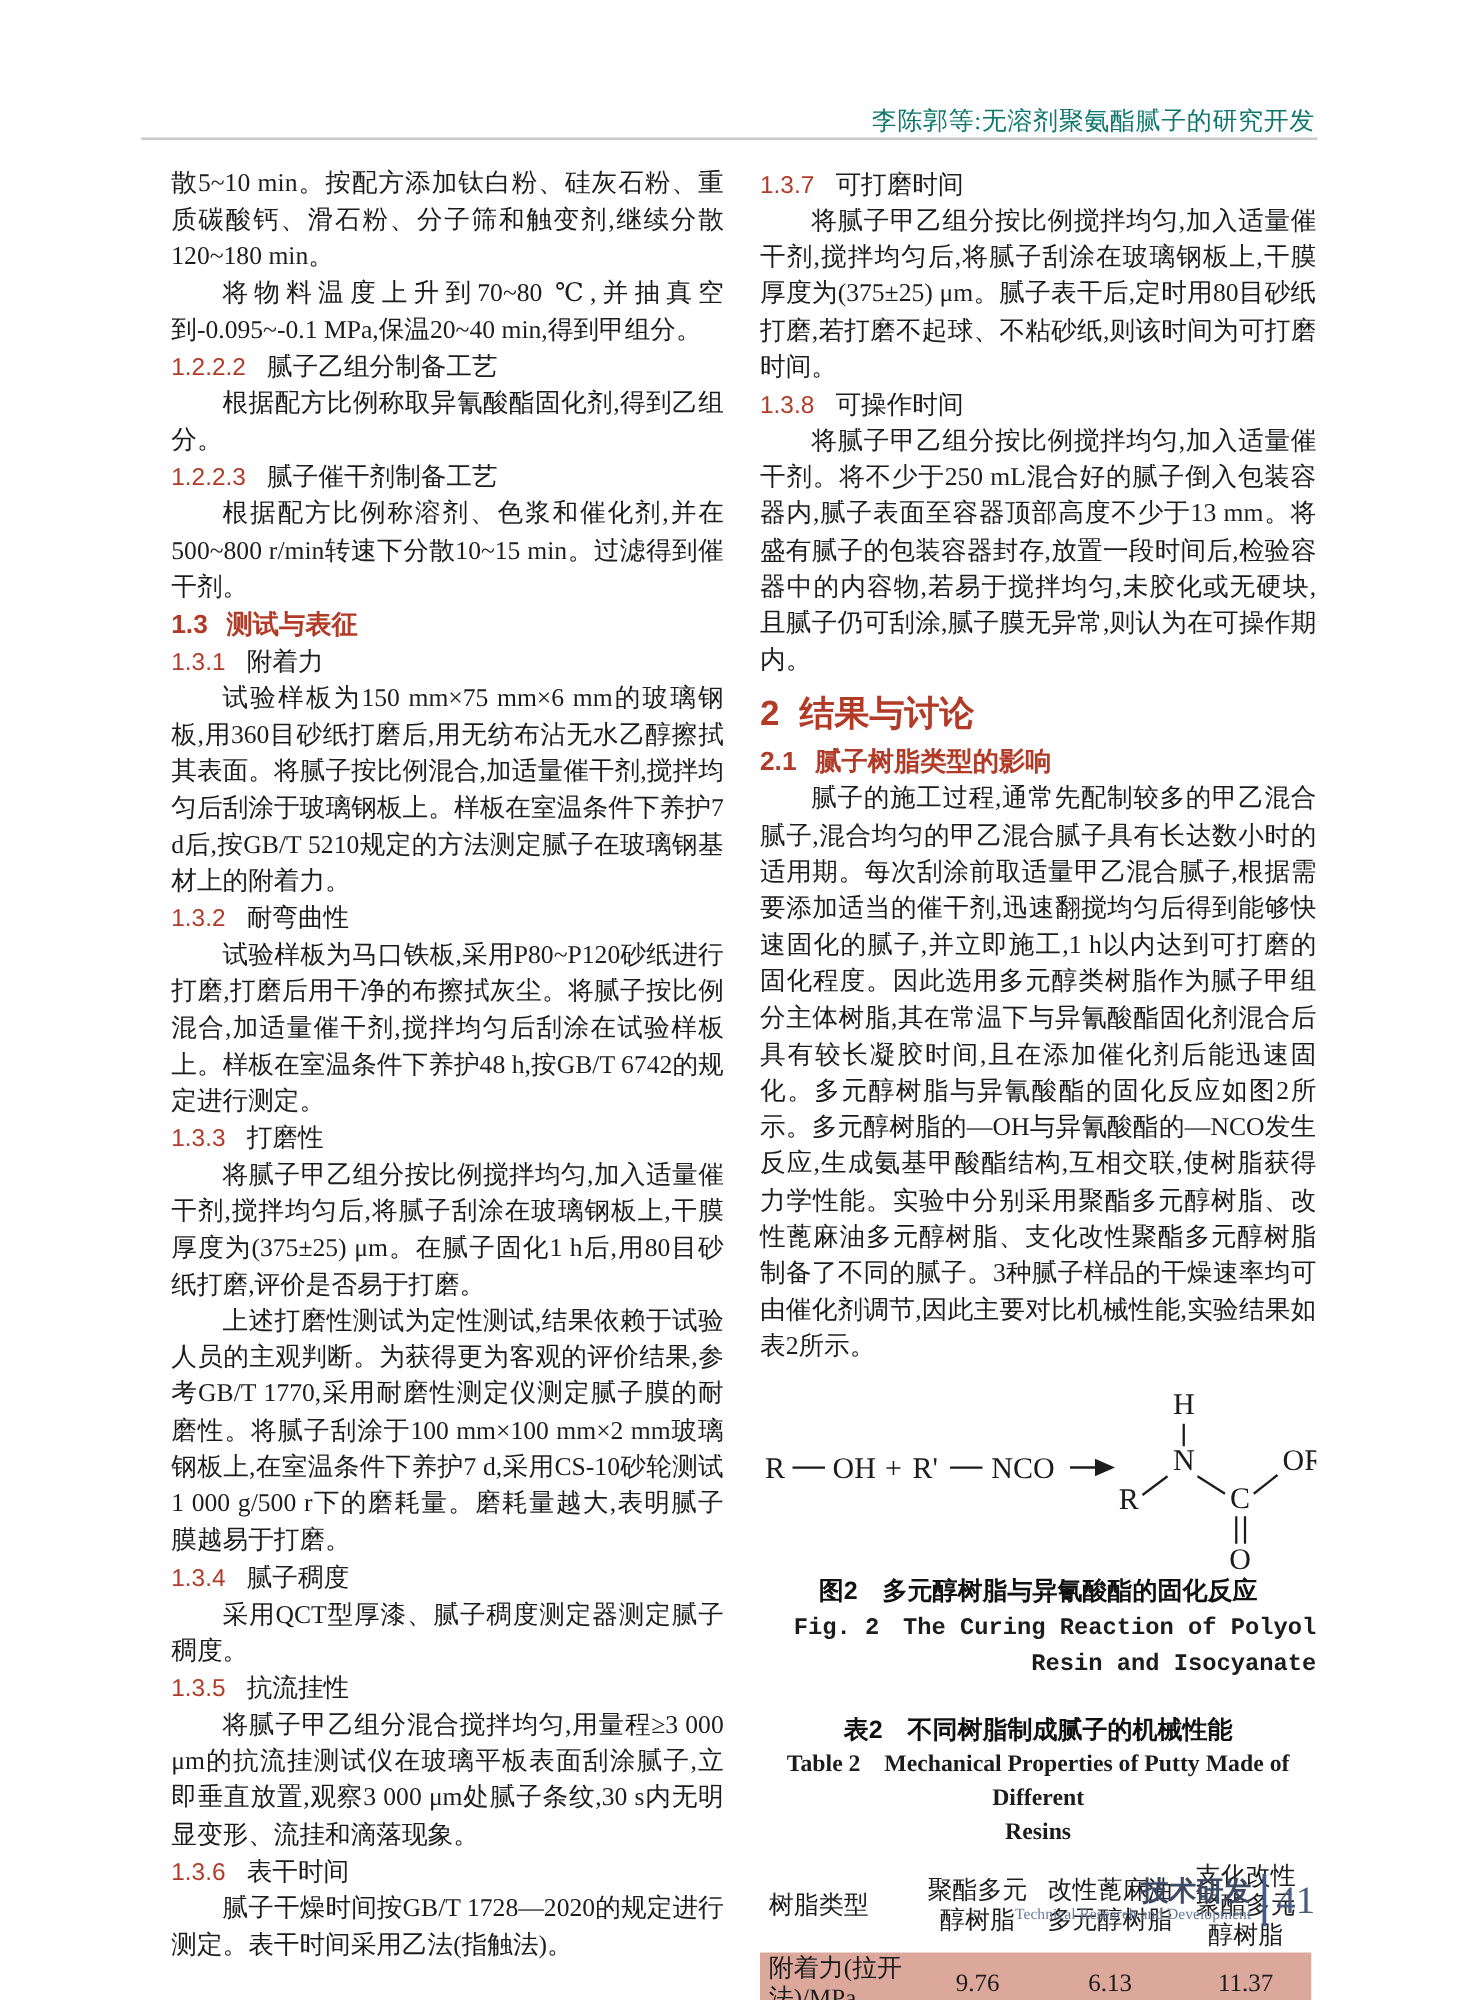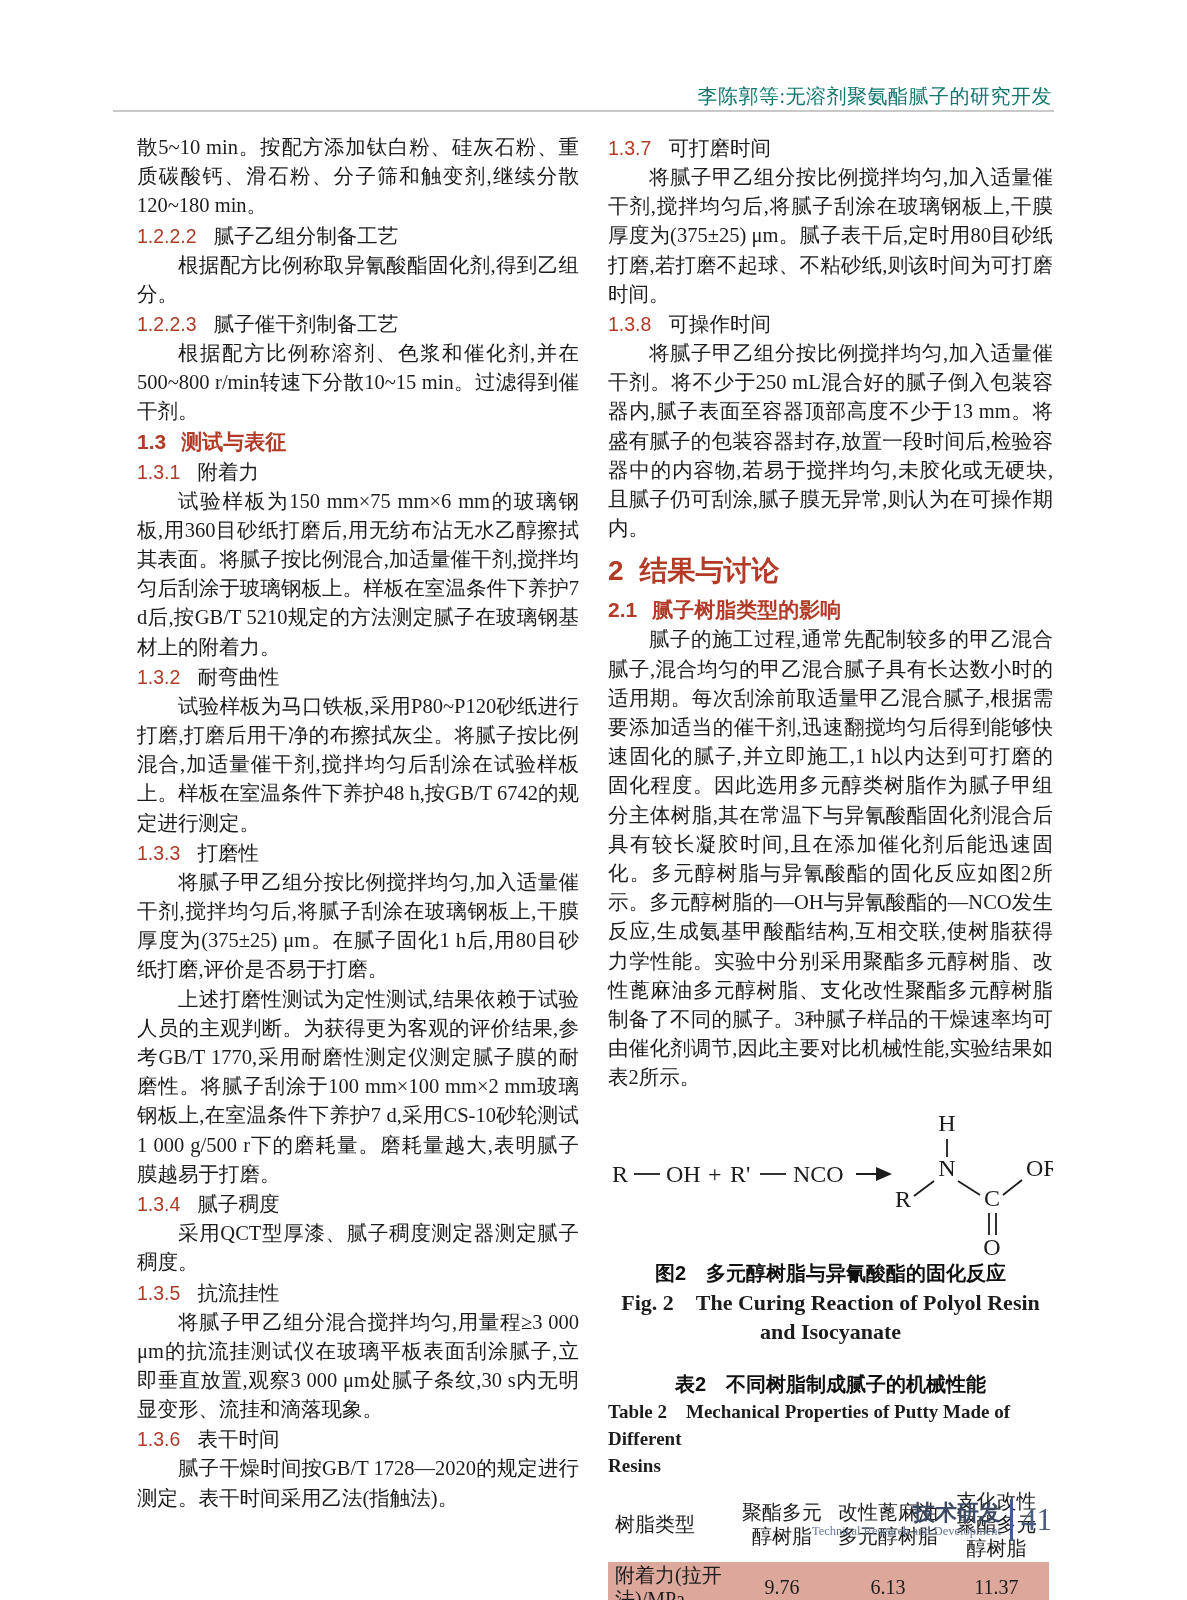--- a/index.html
+++ b/index.html
@@ -15,23 +15,23 @@
   .h3{margin:0;line-height:30px;}
   .h3 .num{color:#b23b28;font-family:"Liberation Sans","DejaVu Sans",sans-serif;font-size:19.5px;}
   .h3 .t{padding-left:17px;color:#1c1c1c;}
   .h2s{margin:0;line-height:30px;font-family:"Liberation Sans","DejaVu Sans",sans-serif;font-weight:bold;color:#b23b28;font-size:21px;}
   .h2s .t{padding-left:15px;}
   .h1s{margin:9px 0 5px;font-family:"Liberation Sans","DejaVu Sans",sans-serif;font-weight:bold;color:#b23b28;font-size:28px;line-height:38px;}
   .h1s .t{padding-left:16px;}
   .fig{margin:10px 0 0;}
   .fig svg{display:block;}
   .figcap-cn{text-align:center;font-family:"Liberation Sans","DejaVu Sans",sans-serif;font-weight:bold;font-size:20px;line-height:30px;color:#111;text-indent:0;}
-  .figcap-en{text-align:center;font-weight:bold;font-size:22px;line-height:29px;text-indent:0;}
+  .figcap-en{text-align:right;font-weight:bold;font-size:19px;line-height:29px;text-indent:0;font-family:Liberation Mono, monospace;}
   .tbl-cn{margin-top:24px;text-align:center;font-family:"Liberation Sans","DejaVu Sans",sans-serif;font-weight:bold;font-size:20px;line-height:28px;color:#111;text-indent:0;}
-  .tbl-en{text-align:left;font-weight:bold;font-size:19px;line-height:27px;text-indent:0;}
+  .tbl-en{text-align:center;font-weight:bold;font-size:19px;line-height:27px;text-indent:0;}
   table.t2{width:441px;border-collapse:collapse;margin-top:9px;font-size:20px;border-bottom:2.5px solid #2a2a2a;}
   table.t2 tr.pink{background:#dda89c;}
   table.t2 td{padding:2px 3px;line-height:23.5px;text-indent:0;}
   table.t2 td.lbl{text-align:left;padding-left:7px;}
   table.t2 td.val{text-align:center;}
   table.t2 tr.hd td{line-height:25px;}
   .footer{position:absolute;top:1499px;right:135px;display:flex;align-items:center;}
   .footer-text{text-align:right;padding-right:9px;}
   .footer-cn{font-family:"Liberation Sans","DejaVu Sans",sans-serif;font-weight:bold;font-size:22px;color:#3e4a63;line-height:23px;}
   .footer-en{font-size:12.5px;color:#68799a;line-height:15px;}
@@ -39,20 +39,21 @@
   .footer-num{font-size:31px;color:#4a5c7d;padding-left:8px;}
 </style>
 </head>
 <body>
 
 <div class="running">李陈郭等:无溶剂聚氨酯腻子的研究开发</div>
 <div class="rule"></div>
 
 <div class="col col-left">
   <p class="p first">散5~10 min。按配方添加钛白粉、硅灰石粉、重质碳酸钙、滑石粉、分子筛和触变剂,继续分散120~180 min。</p>
+  <p class="p">将物料温度上升到70~80 ℃,并抽真空到-0.095~-0.1 MPa,保温20~40 min,得到甲组分。</p>
   <div class="h3"><span class="num">1.2.2.2</span><span class="t">腻子乙组分制备工艺</span></div>
   <p class="p">根据配方比例称取异氰酸酯固化剂,得到乙组分。</p>
   <div class="h3"><span class="num">1.2.2.3</span><span class="t">腻子催干剂制备工艺</span></div>
   <p class="p">根据配方比例称溶剂、色浆和催化剂,并在500~800 r/min转速下分散10~15 min。过滤得到催干剂。</p>
   <div class="h2s"><span class="num">1.3</span><span class="t">测试与表征</span></div>
   <div class="h3"><span class="num">1.3.1</span><span class="t">附着力</span></div>
   <p class="p">试验样板为150 mm×75 mm×6 mm的玻璃钢板,用360目砂纸打磨后,用无纺布沾无水乙醇擦拭其表面。将腻子按比例混合,加适量催干剂,搅拌均匀后刮涂于玻璃钢板上。样板在室温条件下养护7 d后,按GB/T 5210规定的方法测定腻子在玻璃钢基材上的附着力。</p>
   <div class="h3"><span class="num">1.3.2</span><span class="t">耐弯曲性</span></div>
   <p class="p">试验样板为马口铁板,采用P80~P120砂纸进行打磨,打磨后用干净的布擦拭灰尘。将腻子按比例混合,加适量催干剂,搅拌均匀后刮涂在试验样板上。样板在室温条件下养护48 h,按GB/T 6742的规定进行测定。</p>
   <div class="h3"><span class="num">1.3.3</span><span class="t">打磨性</span></div>

